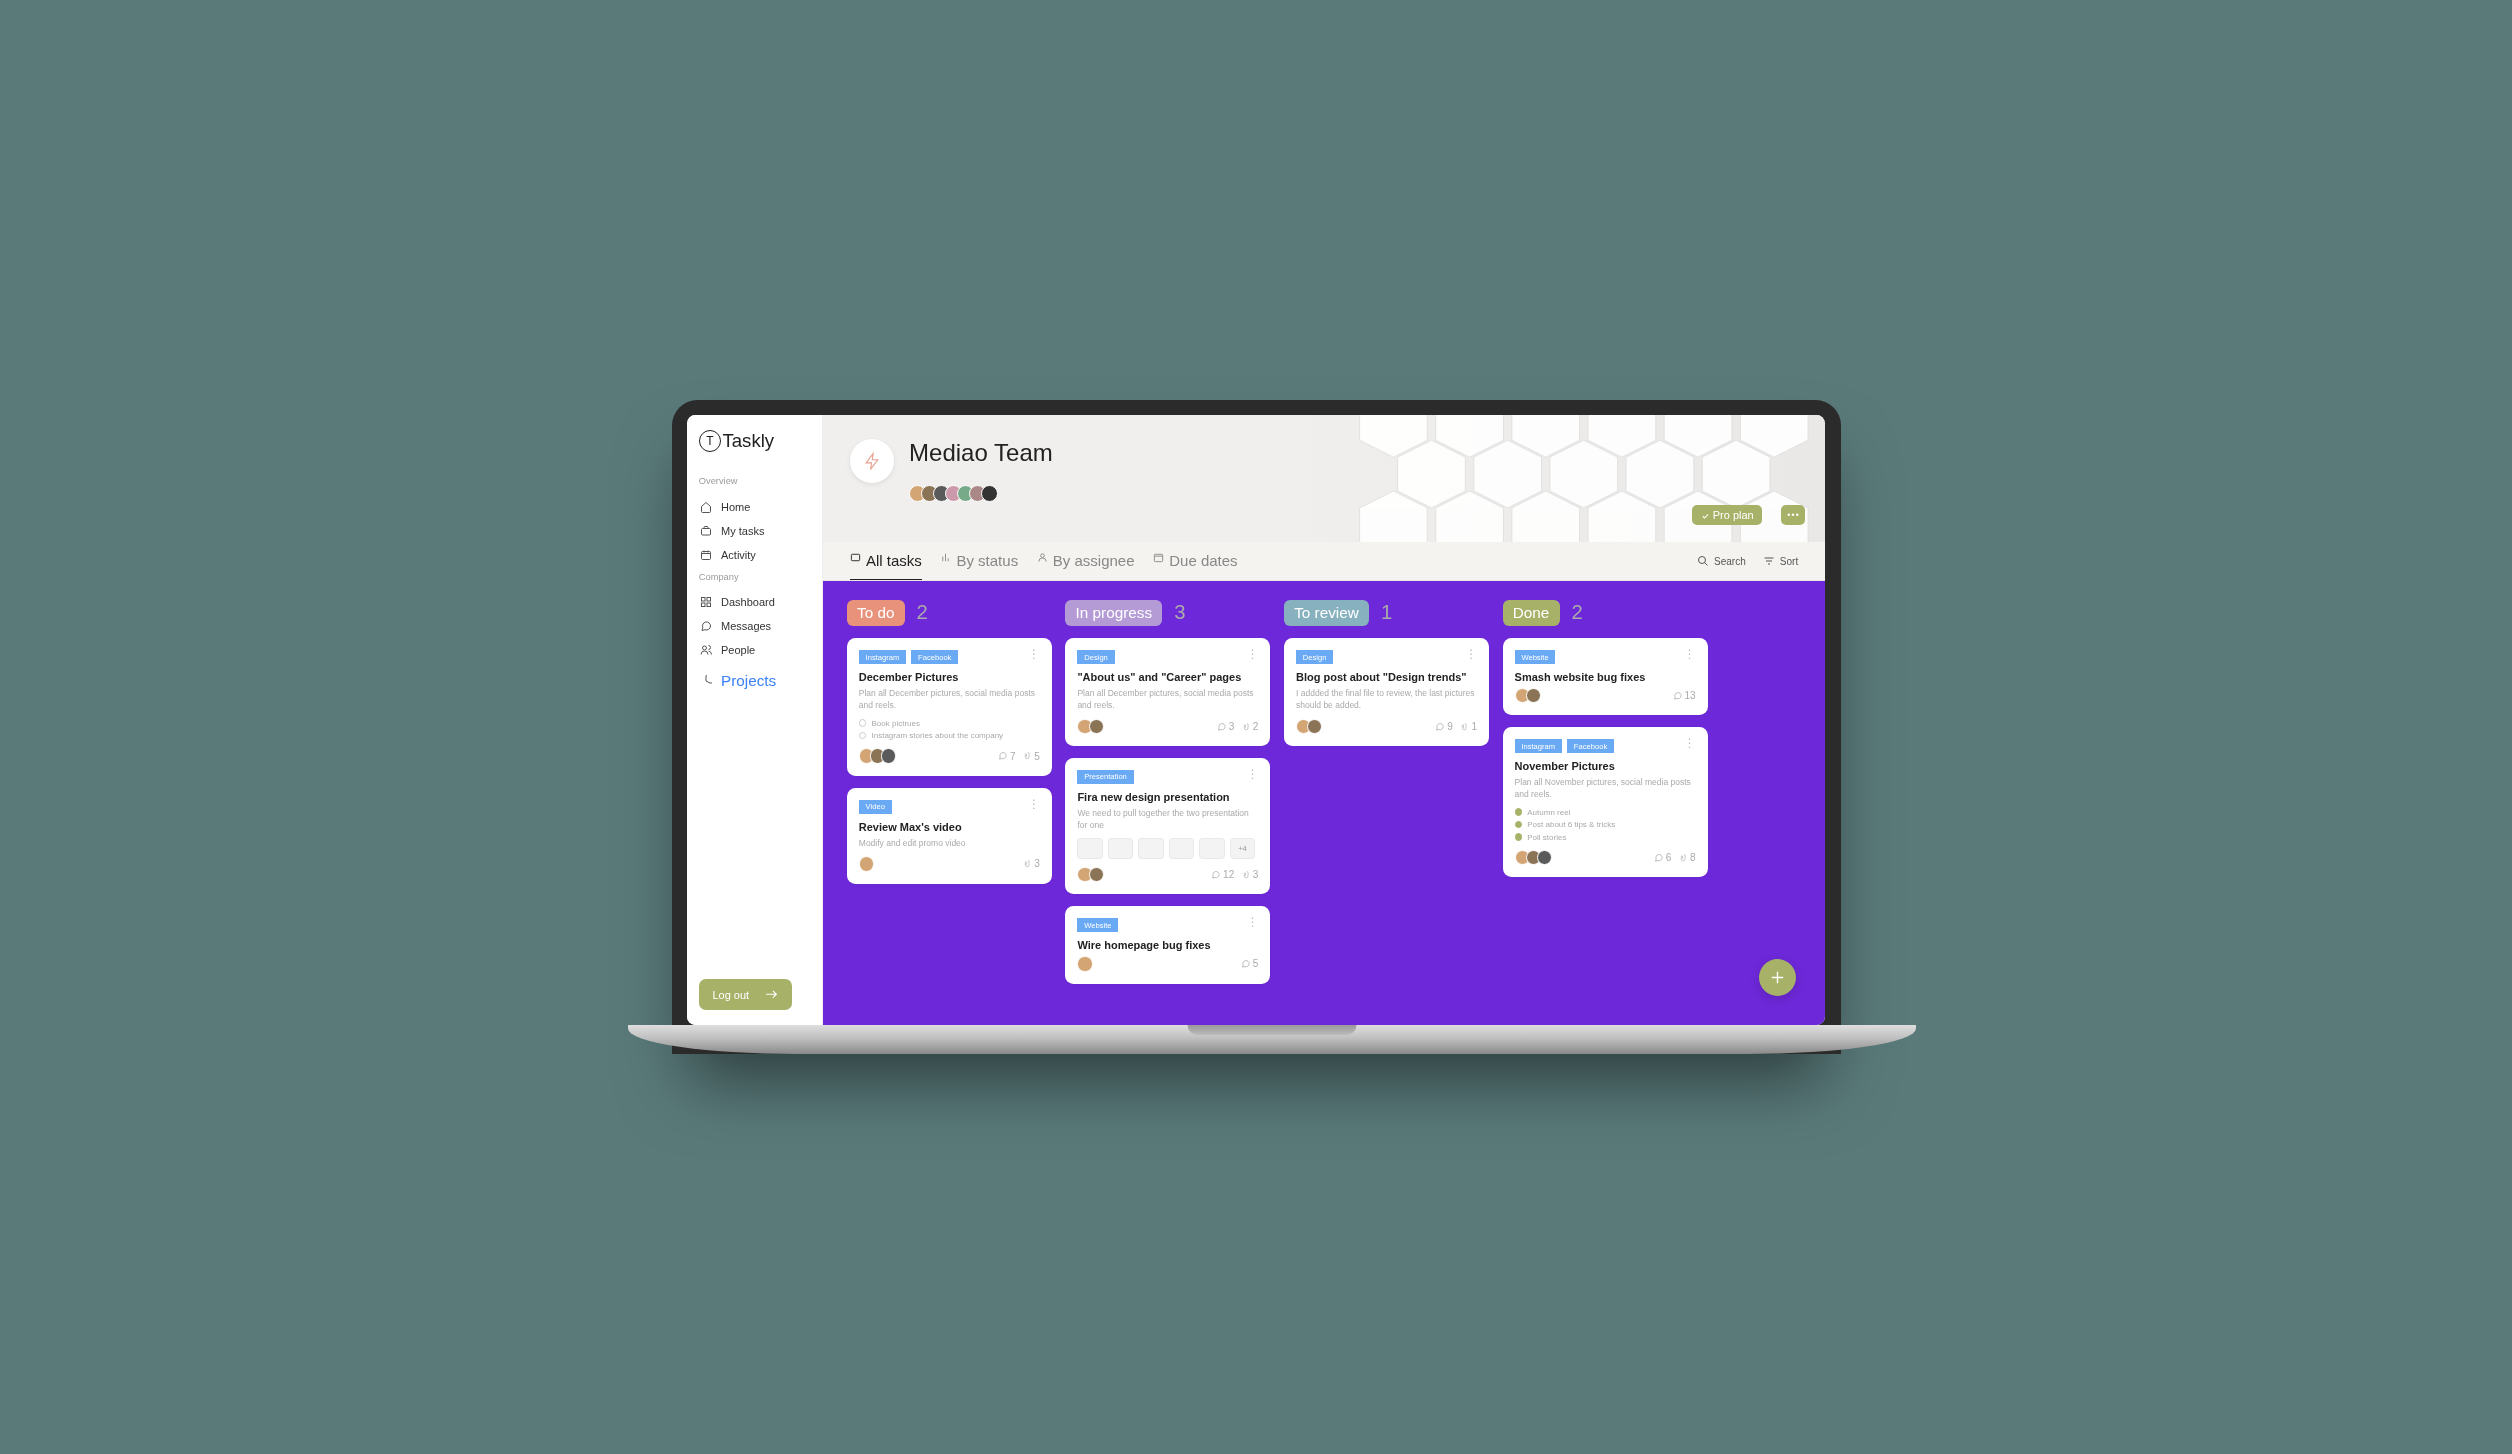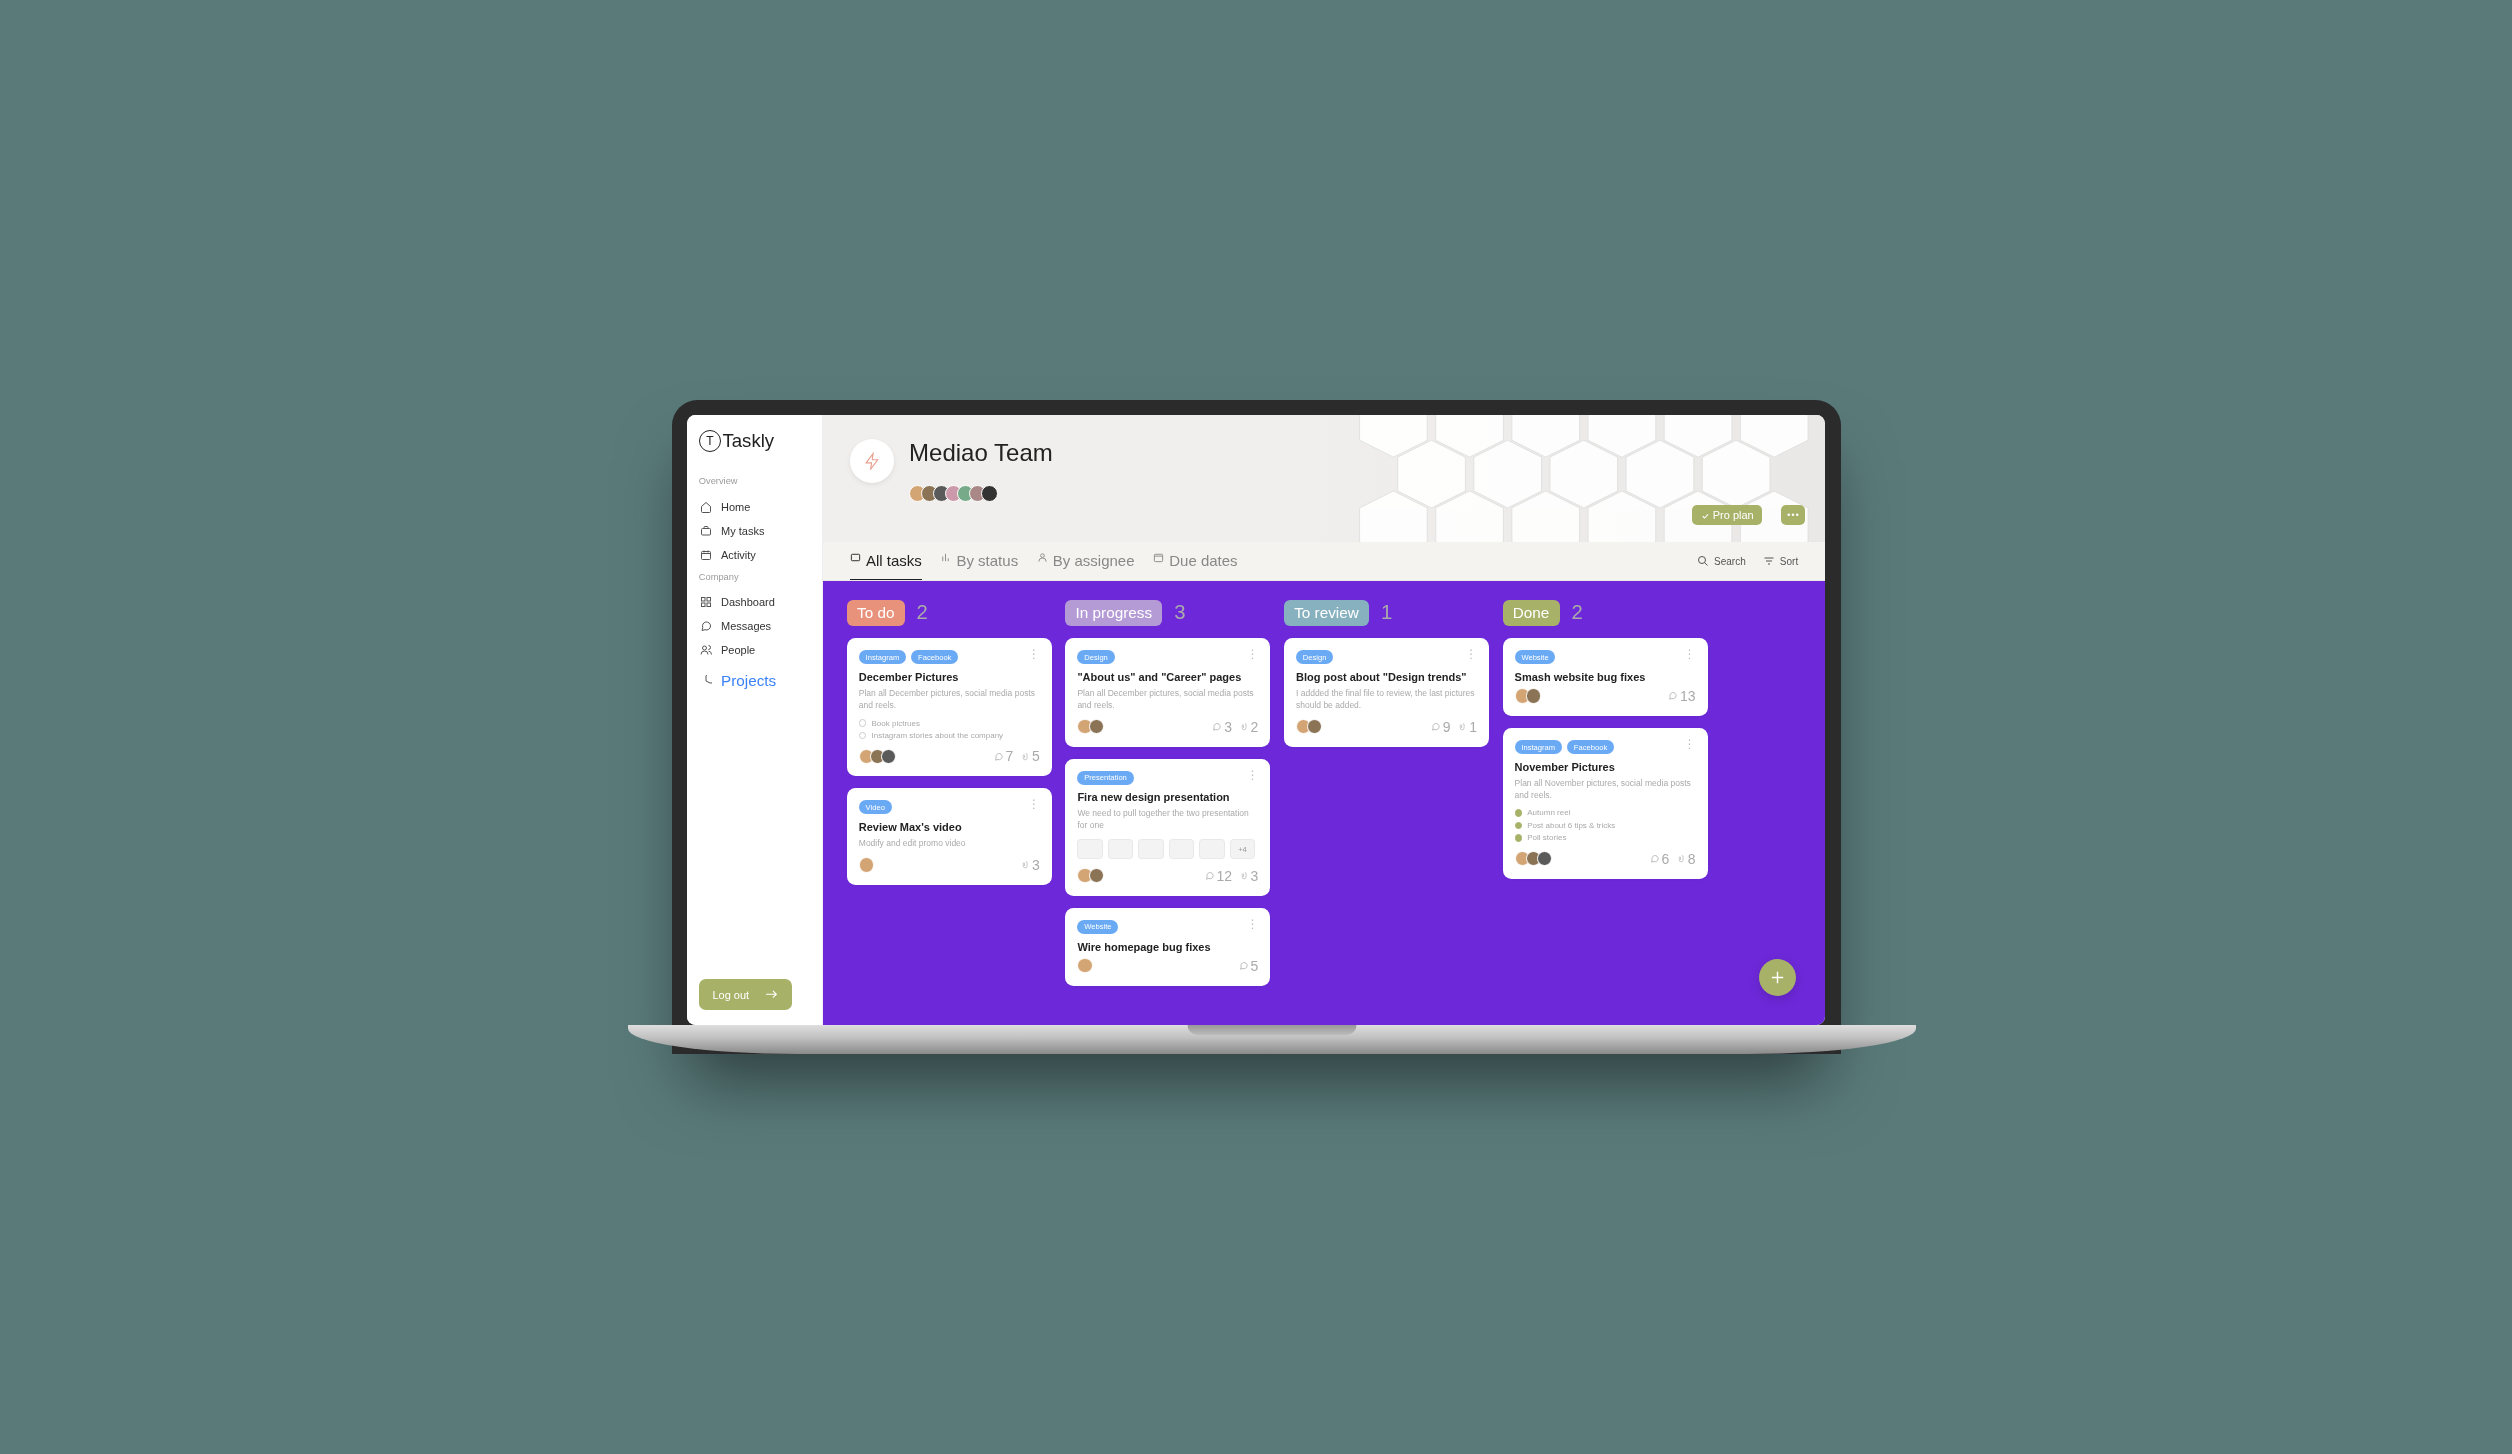--- a/index.html
+++ b/index.html
@@ -39,35 +39,35 @@
 .tool{display:flex;align-items:center;gap:5.1px;font-size:10px;color:#555;cursor:pointer}
 
 .board{flex:1;display:flex;gap:13.6px;padding:18.6px 24px;overflow-x:auto;background:#6d28d9}
 .col{width:205px;flex-shrink:0}
 .col-head{display:flex;align-items:center;gap:12px;margin-bottom:12px}
 .col-tag{color:#fff;font-size:15.3px;font-weight:500;padding:4.2px 10.2px;border-radius:6px}
 .col-count{font-size:20.3px;color:#aaa;font-weight:300}
 .card{background:#fff;border-radius:8.5px;padding:12px;margin-bottom:12px;box-shadow:0 0.8px 2.5px rgba(0,0,0,.04)}
 .card-top{display:flex;justify-content:space-between;align-items:flex-start;margin-bottom:6.8px}
 .labels{display:flex;gap:5.1px;flex-wrap:wrap}
-.label{font-size:7.6px;padding:2.5px 6.8px;border-radius:7px;color:#fff;font-weight:500}
+.label{font-size:7.6px;padding:2.5px 6.8px;border-radius:0;color:#fff;font-weight:500}
 .card-menu{color:#bbb;cursor:pointer;font-size:12px;line-height:8.5px}
 .card-title{font-size:11px;font-weight:600;color:#222;margin-bottom:5.1px}
 .card-desc{font-size:8.5px;color:#aaa;line-height:1.4;margin-bottom:6.8px}
 .checklist{margin-bottom:8.5px}
 .check-item{display:flex;align-items:center;gap:5.1px;font-size:8px;color:#aaa;margin-bottom:3.4px}
 .check-item .circle{width:7.6px;height:7.6px;border:0.8px solid #ccc;border-radius:50%;flex-shrink:0}
 .check-item .circle.done{background:#a7b268;border-color:#a7b268}
 .thumbs{display:flex;gap:5.1px;margin-bottom:8.5px}
 .thumb{width:25.4px;height:20.3px;background:#f3f3f3;border:0.8px solid #e8e8e8;border-radius:3.4px;display:flex;align-items:center;justify-content:center;font-size:7.6px;color:#999}
 .card-foot{display:flex;align-items:center;justify-content:space-between}
 .assignees{display:flex}
 .assignees .av{width:15.3px;height:15.3px;border-radius:50%;border:1.7px solid #fff;margin-left:-4.2px;background:#bbb}
 .assignees .av:first-child{margin-left:0}
-.stats{display:flex;gap:8.5px;font-size:14px;color:#aaa}
+.stats{display:flex;gap:8.5px;font-size:10px;color:#aaa}
 .stat{display:flex;align-items:center;gap:2.5px}
 
 .fab{position:absolute;right:29px;bottom:29px;width:37px;height:37px;border-radius:50%;background:#a7b268;color:#fff;display:flex;align-items:center;justify-content:center;font-size:22px;cursor:pointer;box-shadow:0 3.4px 10.2px rgba(0,0,0,.15);z-index:5}
 
 svg{display:block}
 </style>
 </head>
 <body>
 
 <div class="laptop">

